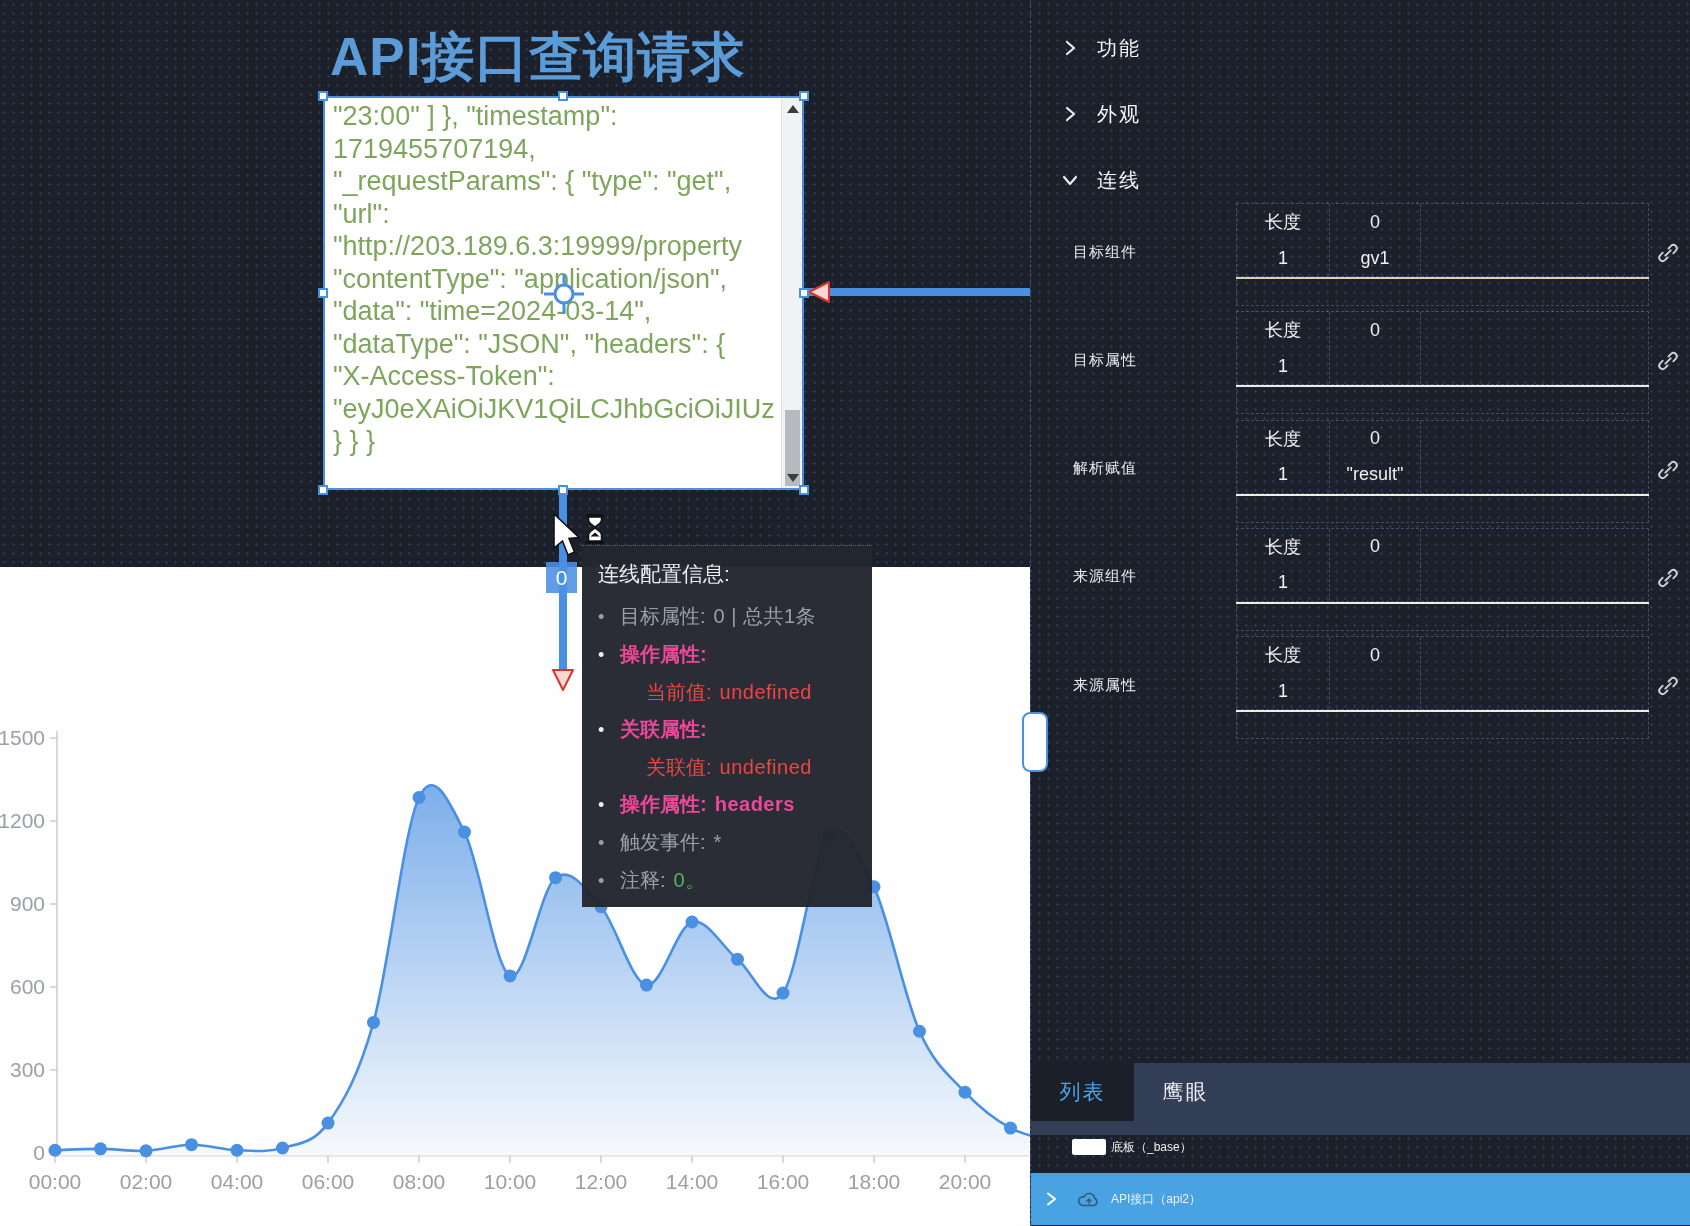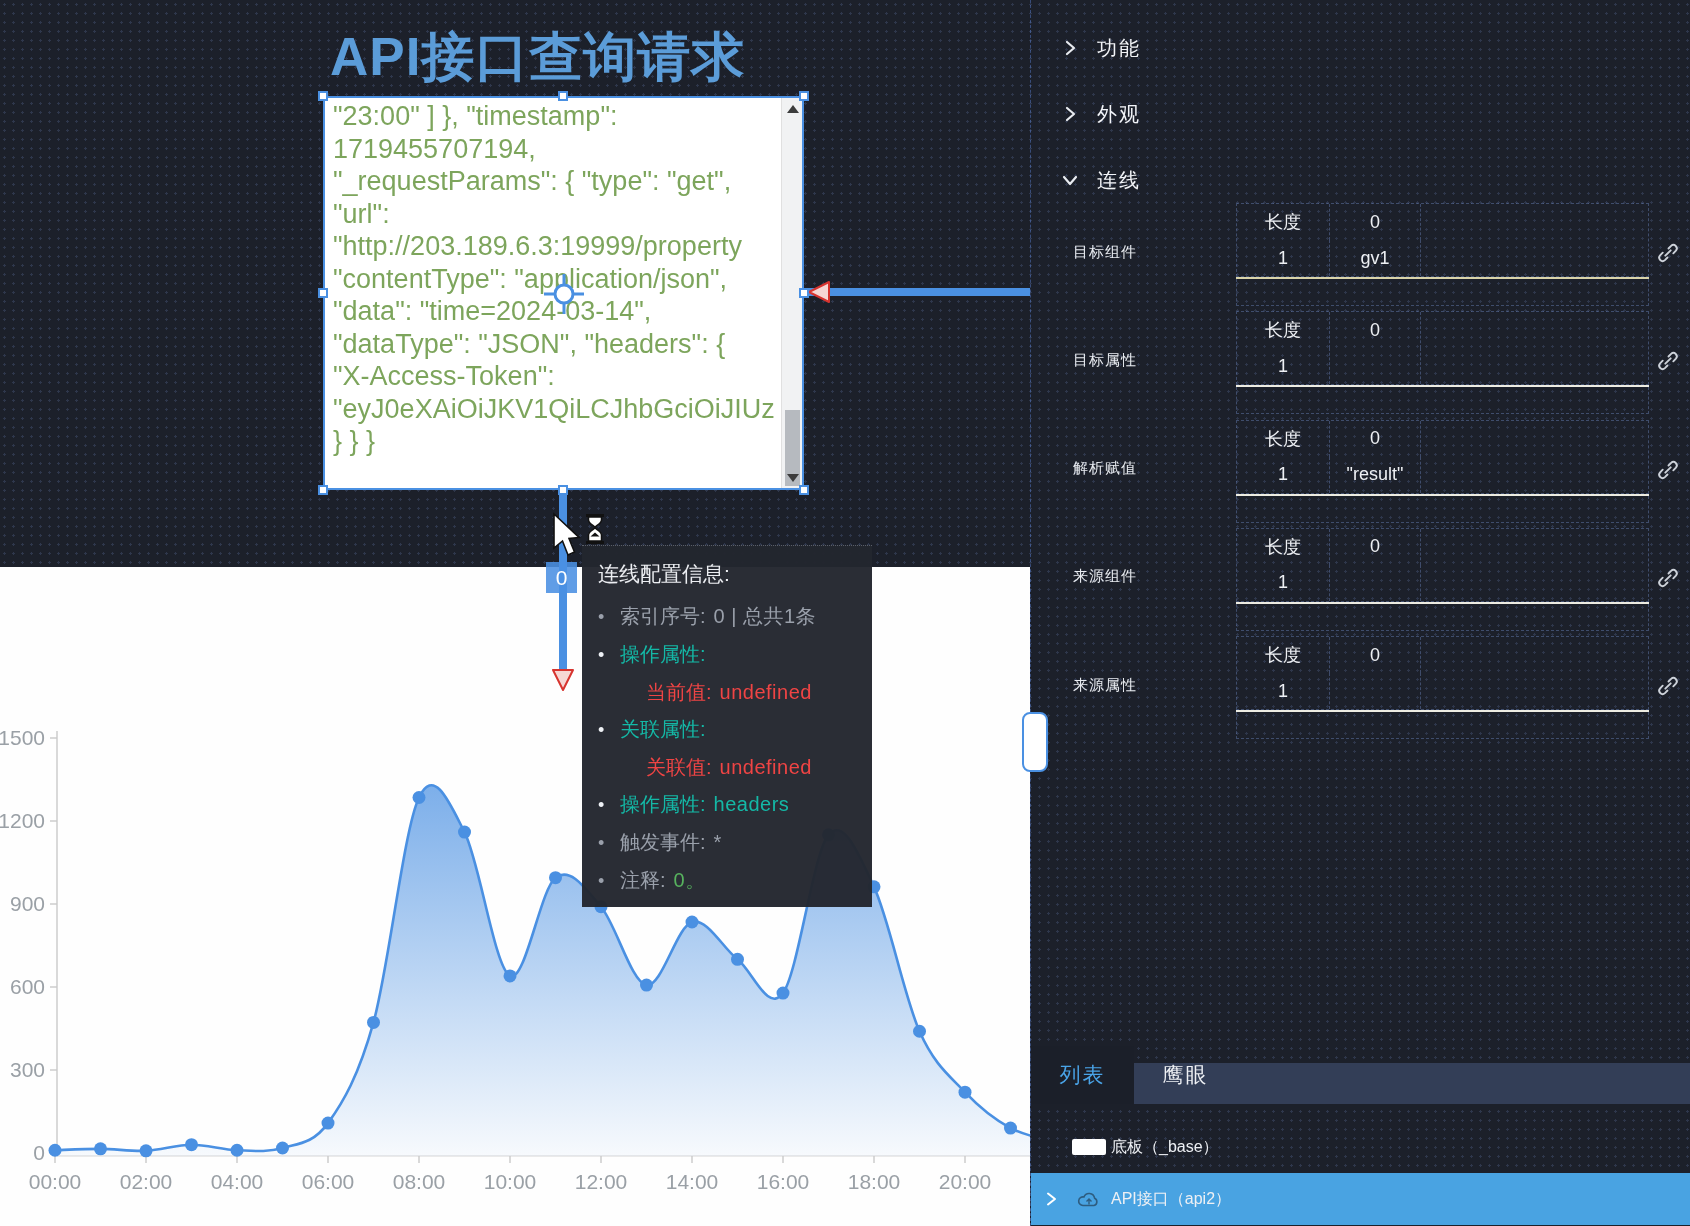--- a/index.html
+++ b/index.html
@@ -46,21 +46,21 @@
     background:#fff; border:2px solid #4a90e2; border-radius:8px; z-index:1; }
   
   #tooltip { position:absolute; left:582px; top:545px; width:290px; height:362px;
     background:rgba(35,38,46,.97); border-top:1px dotted #5a5f6a; z-index:20; padding:14px 16px; }
   #tooltip-title { font-size:21px; color:#eceef2; margin-bottom:10px; }
   .tt-row { display:flex; align-items:baseline; font-size:20px; line-height:37px; }
   .tt-bullet { width:22px; flex:none; font-size:18px; }
   .tt-label { flex:none; }
   .tt-row.muted .tt-bullet, .tt-row.muted .tt-label, .tt-row.muted .tt-value { color:#9aa0ab; }
   .tt-row.strong .tt-bullet { color:#eef1f5; }
-  .tt-row.strong .tt-label, .tt-row.strong .tt-value { color:#14b8a6; font-weight:400; }
+  .tt-row.strong .tt-label, .tt-row.strong .tt-value { color:#ec4899; font-weight:700; }
   .tt-row.sub { padding-left:26px; }
   .tt-row.sub .tt-label, .tt-row.sub .tt-value { color:#ef4444; }
   .tt-value { margin-left:8px; letter-spacing:.5px; }
   
   #side-panel { position:absolute; left:1030px; top:0; width:660px; height:1226px;
     border-left:1px dashed rgba(90,130,220,.45); }
   .section-row { position:absolute; left:0; width:100%; height:40px; display:flex; align-items:center; cursor:pointer; }
   .section-chevron { position:absolute; left:30px; width:18px; height:18px; display:flex; }
   .section-label { position:absolute; left:66px; font-size:20px; font-weight:400; color:#f2f4f8; letter-spacing:2px; }
   .field-group { position:absolute; left:0; width:100%; height:108px; }
@@ -68,26 +68,26 @@
     font-size:15px; color:#e9ecf1; letter-spacing:1px; }
   .field-table { position:absolute; left:205px; top:0; width:413px; }
   .tbl-top { display:grid; grid-template-columns:93px 91px 1fr; border:1px dashed rgba(130,160,230,.35); }
   .tbl-cell { height:36px; display:flex; align-items:center; justify-content:center;
     font-size:18px; color:#eef0f4; border-right:1px dashed rgba(130,160,230,.35); }
   .tbl-cell:nth-child(3n) { border-right:none; }
   .tbl-underline { height:2px; width:100%; }
   .tbl-bottom { height:27px; border:1px dashed rgba(130,160,230,.35); border-top:none; }
   .link-icon { position:absolute; right:10px; top:38px; width:24px; height:24px; cursor:pointer; }
   
-  #tabbar { position:absolute; left:0; top:1063px; width:100%; height:41px; background:#333e57; display:flex;align-items:flex-end; }
+  #tabbar { position:absolute; left:0; top:1063px; width:100%; height:72px; background:#333e57; display:flex; }
   .tab { width:103px; height:58px; display:flex; align-items:center; justify-content:center;
     font-size:21px; letter-spacing:2px; color:#eef0f4; cursor:pointer; }
   .tab.active { background:#1b1f29; color:#4aa4e8; }
   #layer-list { position:absolute; left:0; top:1121px; width:100%; height:105px; overflow:hidden; }
-  .layer-row { position:relative; height:52px; display:flex; align-items:center; font-size:16px; color:#eef0f4; cursor:pointer; }
+  .layer-row { position:relative; height:52px; display:flex; align-items:center; font-size:12px; color:#eef0f4; cursor:pointer; }
   .layer-row.selected { background:#49a3e2; }
   .layer-chevron { position:absolute; left:12px; width:16px; height:16px; display:none; }
   .layer-row.has-chevron .layer-chevron { display:flex; }
   .layer-icon { position:absolute; left:40px; width:36px; display:flex; justify-content:center; }
   .layer-label { position:absolute; left:80px; white-space:nowrap; }
   .icon-plate { width:34px; height:16px; background:#ffffff; border-radius:2px; }
 </style>
 </head>
 <body>
 
@@ -229,21 +229,21 @@
         <path d="M2.5 3 v3 c0 4 6.5 6 6.5 7.5 c0 1.5 -6.5 3.5 -6.5 7.5 v6 h13 v-6 c0 -4 -6.5 -6 -6.5 -7.5 c0 -1.5 6.5 -3.5 6.5 -7.5 v-3 z" fill="#ffffff" stroke="#111" stroke-width="1.5"></path>
         <path d="M4.5 22.5 h9 l-4.5 -4 z" fill="#111"></path>
       </g>
     </svg>
 
     <div id="tooltip">
       <div id="tooltip-title">连线配置信息:</div>
       <div id="tooltip-items">
           <div class="tt-row muted">
     <span class="tt-bullet">•</span>
-    <span class="tt-label">索引序号:</span>
+    <span class="tt-label">目标属性:</span>
     <span class="tt-value">0 | 总共1条</span>
   </div>
           <div class="tt-row strong">
     <span class="tt-bullet">•</span>
     <span class="tt-label">操作属性:</span>
     <span class="tt-value"></span>
   </div>
           <div class="tt-row sub">
     <span class="tt-bullet"></span>
     <span class="tt-label">当前值:</span>

